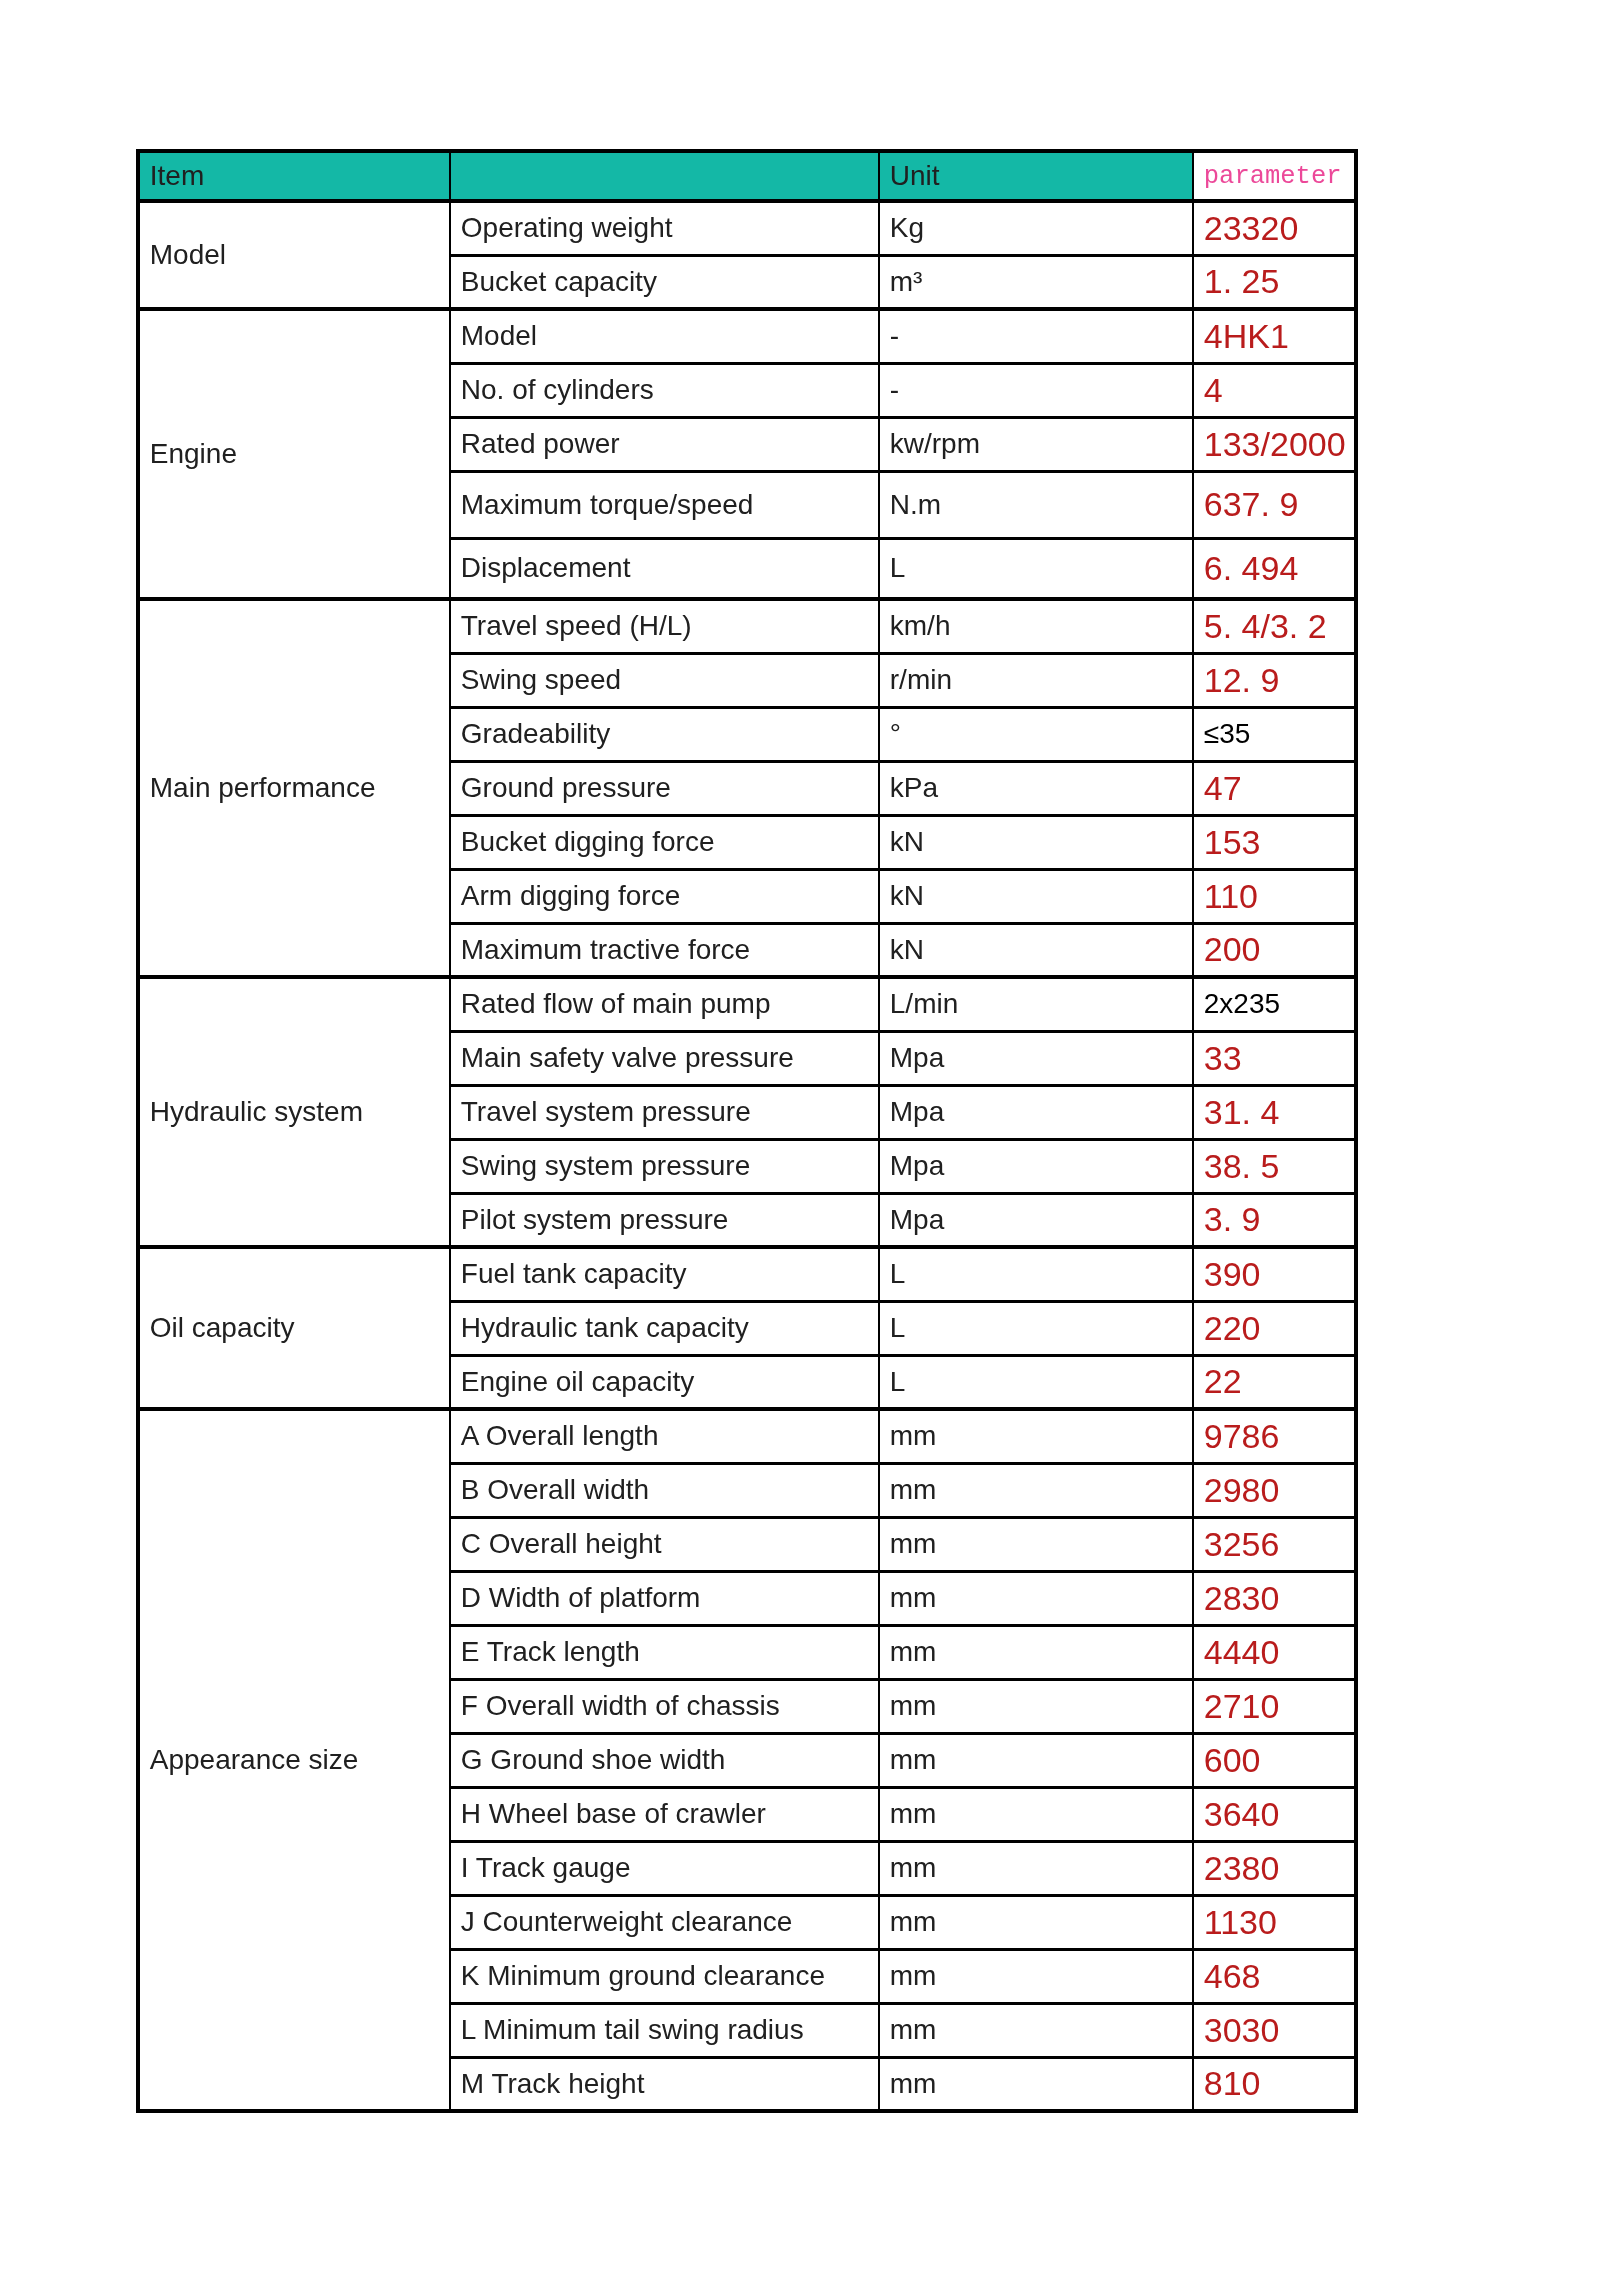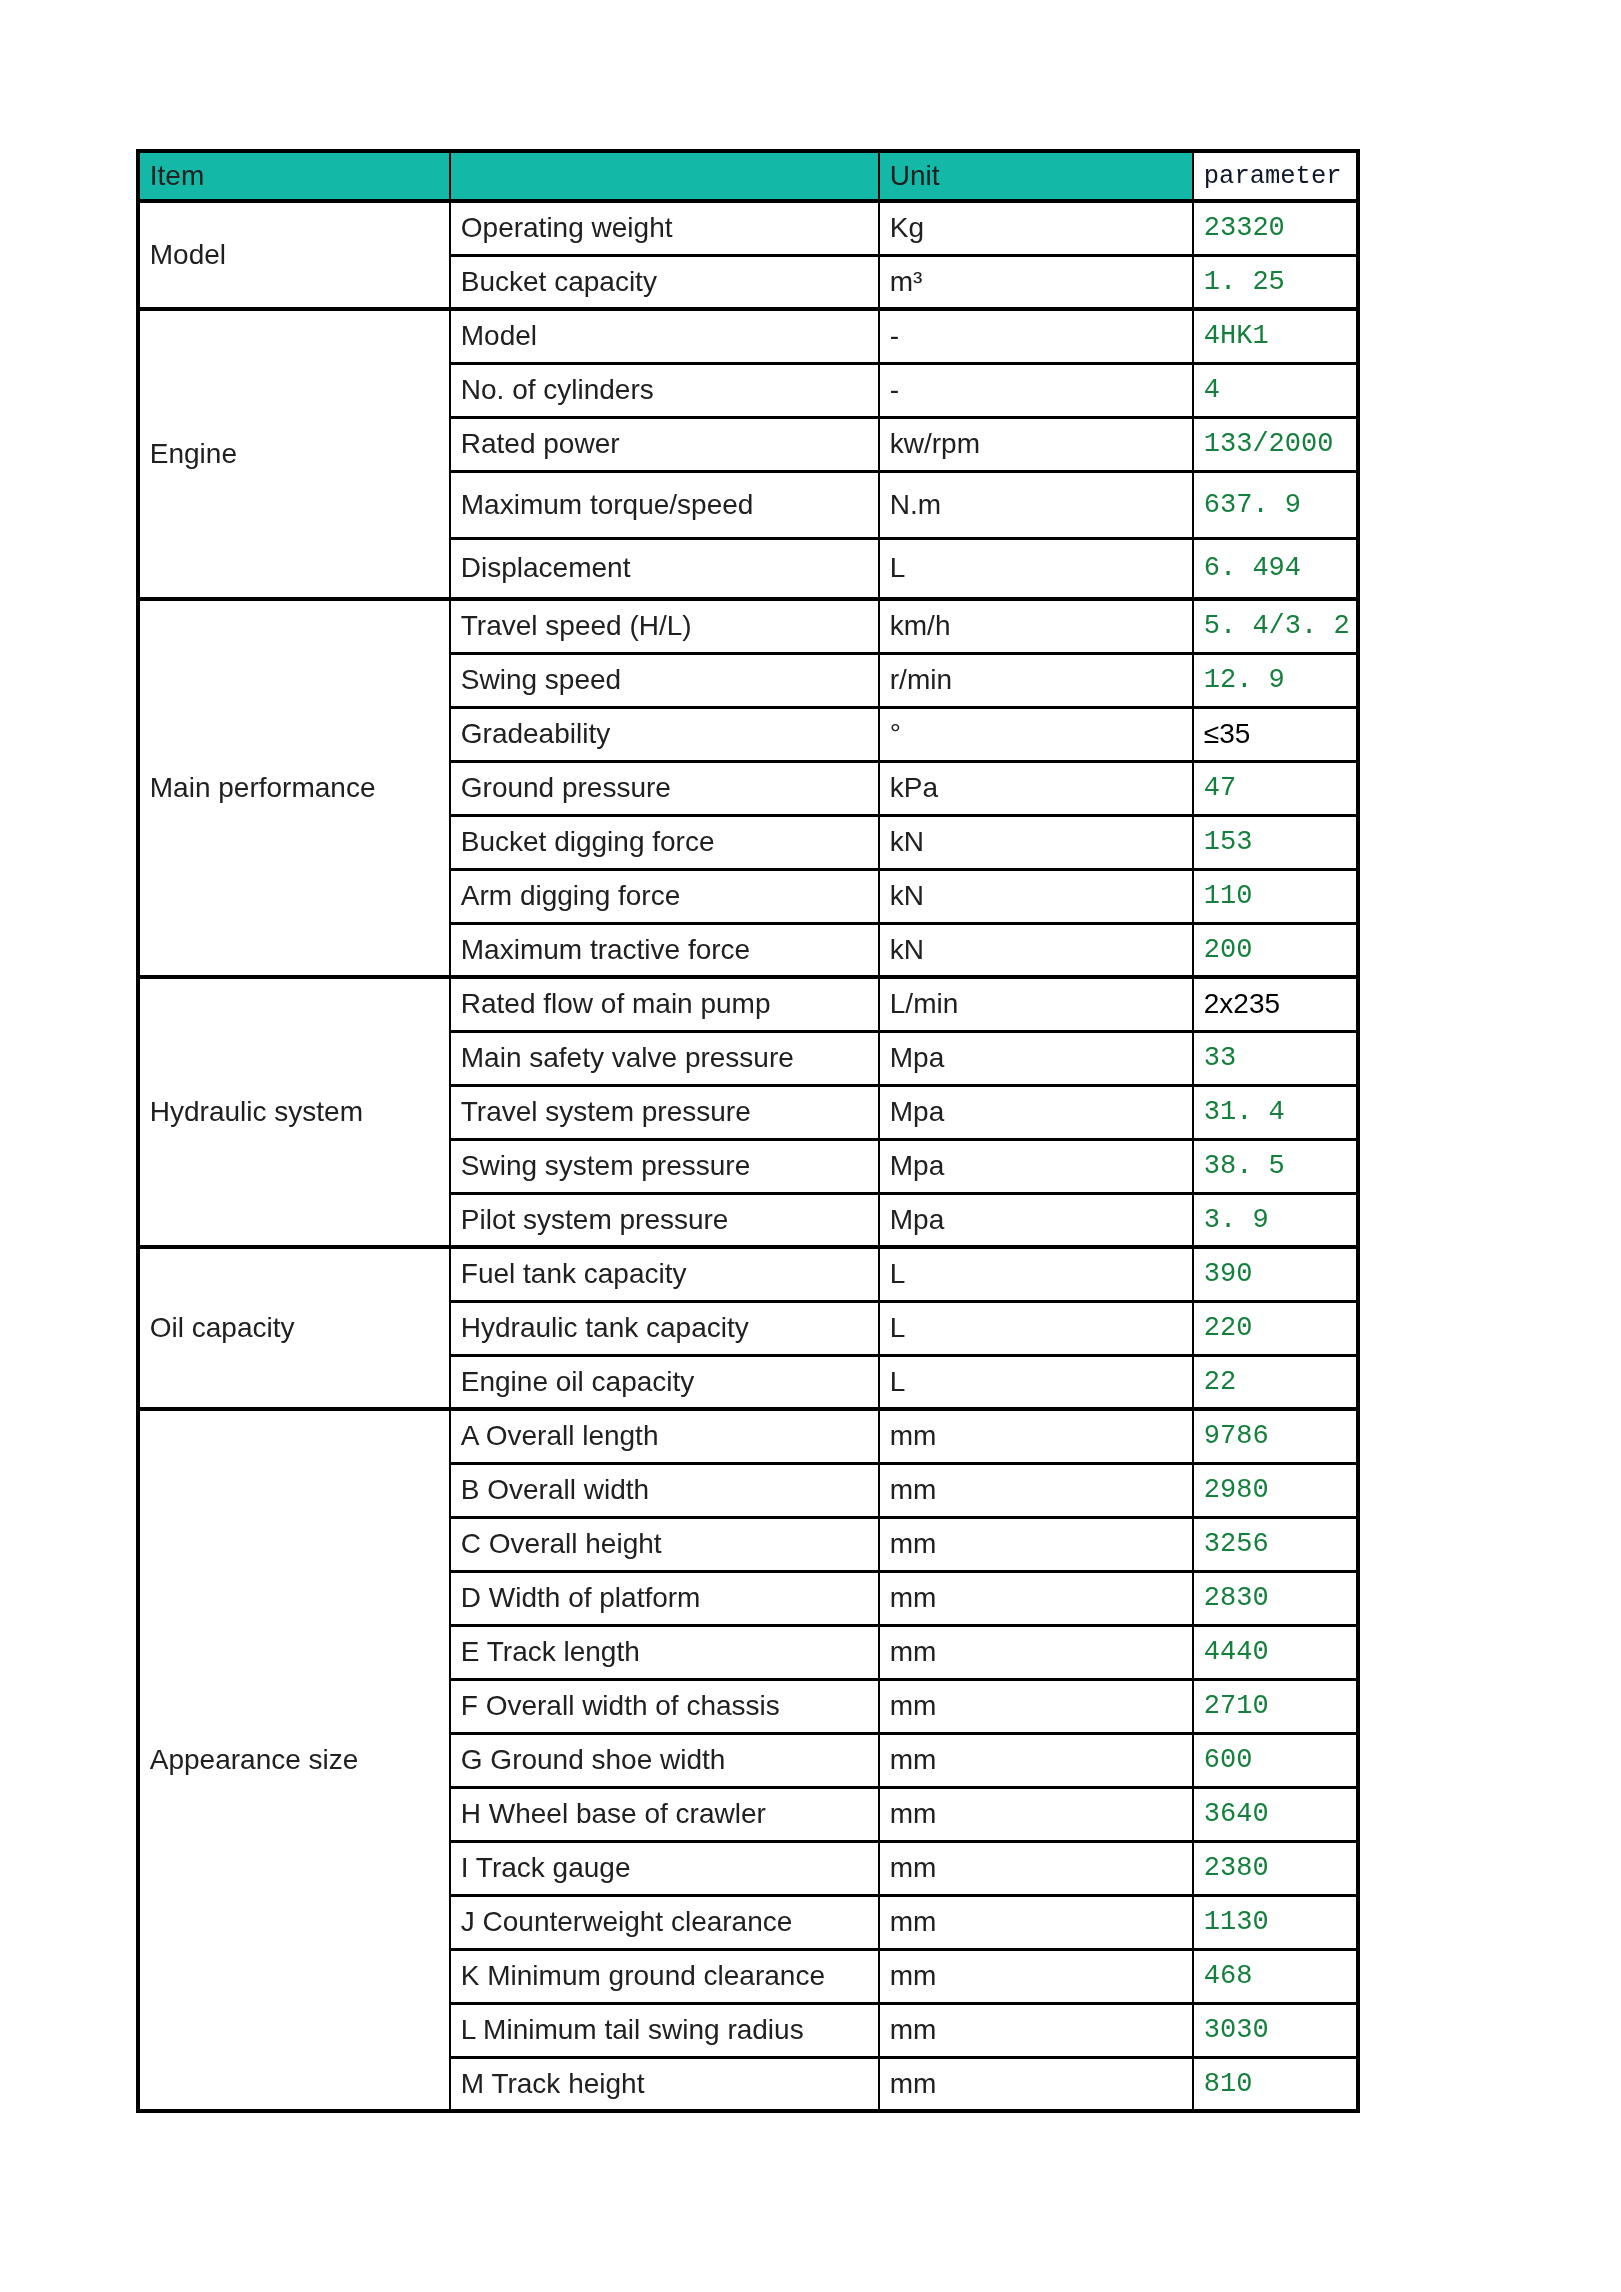--- a/index.html
+++ b/index.html
@@ -41,26 +41,26 @@
     white-space: nowrap;
     overflow: hidden;
     background: #ffffff;
   }
   thead tr { height: 50px; }
   thead th { background: #14b8a6; }
   thead th.param-hdr {
     background: #ffffff;
     font-family: "Liberation Mono", monospace;
     font-size: 25.5px;
-    color: #0f172a;
+    color: #ec4899;
   }
   td.param {
-    font-family: Liberation Mono, monospace;
-    font-size: 27px;
-    color: #15803d;
+    font-family: Liberation Sans, sans-serif;
+    font-size: 34px;
+    color: #b91c1c;
   }
   td.param.sans {
     font-family: "Liberation Sans", sans-serif;
     font-size: 28px;
     color: #000000;
   }
   td.cat { background: #ffffff; }
   tr.section-start td { border-top-width: 4.9px; }
 </style>
 </head>

